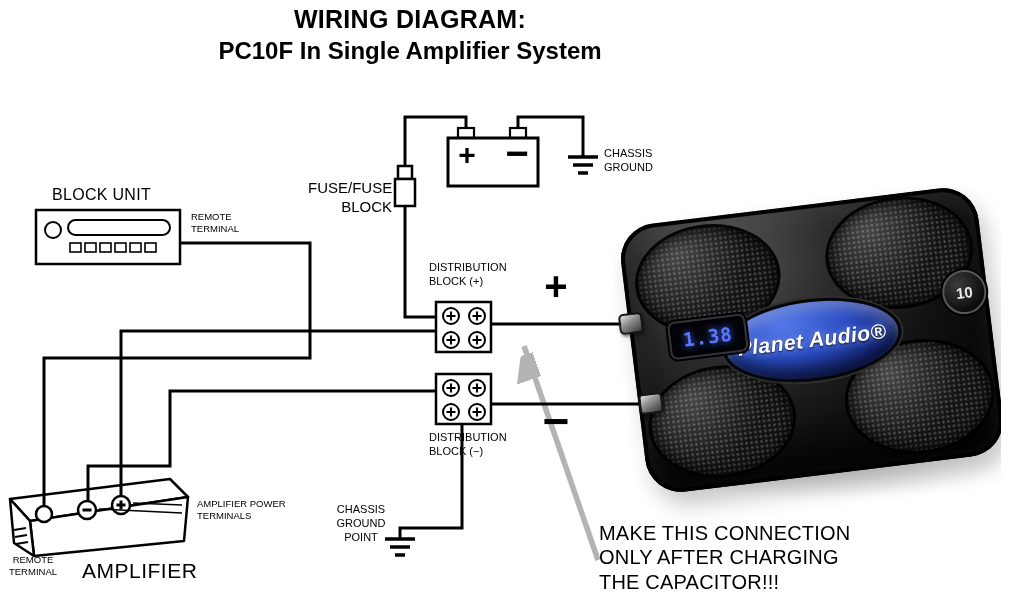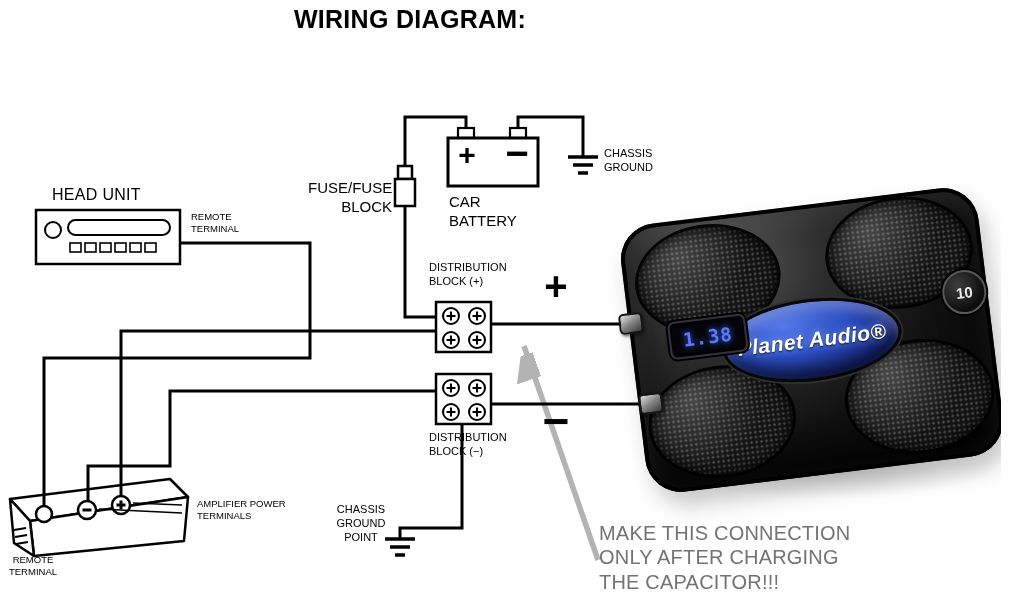--- a/index.html
+++ b/index.html
@@ -19,21 +19,21 @@
   .remote-head-label { left:191px; top:211px; font-size:9.5px; }
   .fuse-label        { left:308px; top:178px; width:84px; text-align:right; font-size:15px; }
   .battery-label     { left:449px; top:192px; font-size:15px; }
   .chassis-ground-label { left:604px; top:146px; font-size:11px; }
   .dist-pos-label    { left:429px; top:260px; font-size:11px; }
   .dist-neg-label    { left:429px; top:430px; font-size:11px; }
   .cgp-label         { left:326px; top:502px; width:70px; text-align:center; font-size:11px; }
   .amp-power-label   { left:197px; top:498px; font-size:9.5px; }
   .remote-amp-label  { left:5px;   top:554px; width:56px; text-align:center; font-size:9.5px; }
   .amplifier-label   { left:82px;  top:558px; font-size:21px; letter-spacing:.5px; }
-  .warning-label     { left:599px; top:521px; font-size:20px; color:#737373; line-height:1.22; letter-spacing:.2px; }
+  .warning-label     { left:599px; top:521px; font-size:20px; color:#000000; line-height:1.22; letter-spacing:.2px; }
 
   .sym { position:absolute; font-weight:bold; text-align:center; z-index:6; line-height:1; }
   .battery-plus  { left:450px; top:140px; width:34px; font-size:30px; }
   .battery-minus { left:500px; top:133px; width:34px; font-size:40px; }
   .rail-plus     { left:536px; top:266px; width:40px; font-size:40px; }
   .rail-minus    { left:536px; top:398px; width:40px; font-size:46px; }
 
   
   .cap-shadow { position:absolute; left:655px; top:425px; width:345px; height:75px; border-radius:50%;
     background:radial-gradient(ellipse, rgba(0,0,0,.16), rgba(0,0,0,0) 70%); z-index:2; }
@@ -188,42 +188,42 @@
     </g>
 
     <g stroke="#000" stroke-width="1.5">
       <line x1="182" y1="505" x2="133" y2="503"></line>
       <line x1="182" y1="513" x2="99" y2="509"></line>
     </g>
   </svg>
 
   <div class="title">
     <div class="title-1">WIRING DIAGRAM:</div>
+    <div class="title-2">PC10F In Single Amplifier System</div>
   </div>
 
-  <div class="lbl head-unit-label">HEAD UNIT</div>
+  <div class="lbl head-unit-label">BLOCK UNIT</div>
   <div class="lbl remote-head-label">REMOTE
 TERMINAL</div>
   <div class="lbl fuse-label">FUSE/FUSE
 BLOCK</div>
-  <div class="lbl battery-label">CAR
-BATTERY</div>
   <div class="lbl chassis-ground-label">CHASSIS
 GROUND</div>
   <div class="lbl dist-pos-label">DISTRIBUTION
 BLOCK (+)</div>
   <div class="lbl dist-neg-label">DISTRIBUTION
 BLOCK (−)</div>
   <div class="lbl cgp-label">CHASSIS
 GROUND
 POINT</div>
   <div class="lbl amp-power-label">AMPLIFIER POWER
 TERMINALS</div>
   <div class="lbl remote-amp-label">REMOTE
 TERMINAL</div>
+  <div class="lbl amplifier-label">AMPLIFIER</div>
   <div class="lbl warning-label">MAKE THIS CONNECTION
 ONLY AFTER CHARGING
 THE CAPACITOR!!!</div>
 
   <div class="sym battery-plus">+</div>
   <div class="sym battery-minus">−</div>
   <div class="sym rail-plus">+</div>
   <div class="sym rail-minus">−</div>
 
   <div class="cap-shadow"></div>

